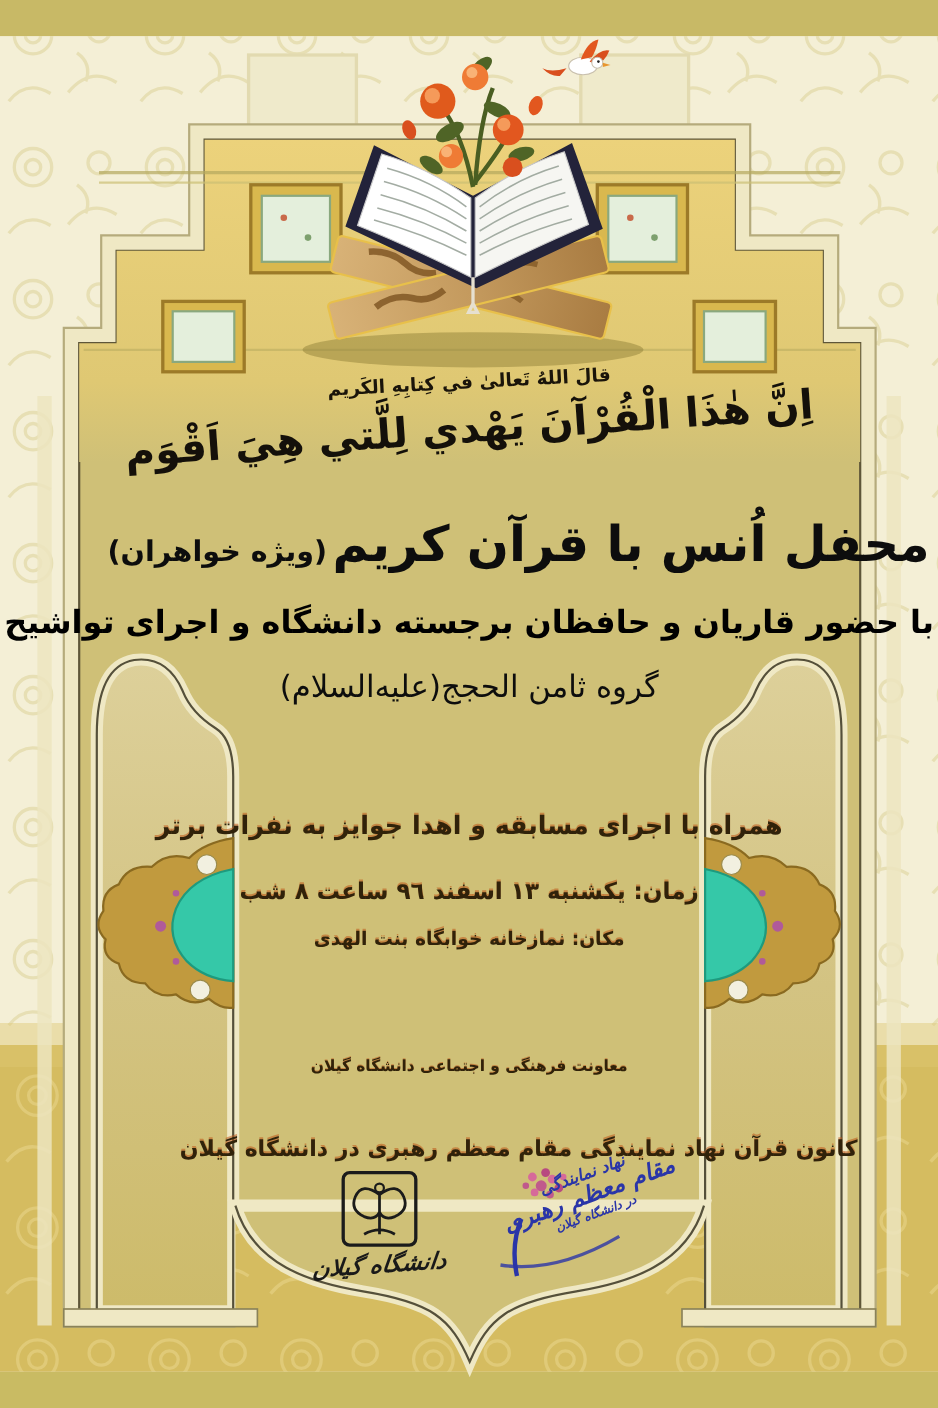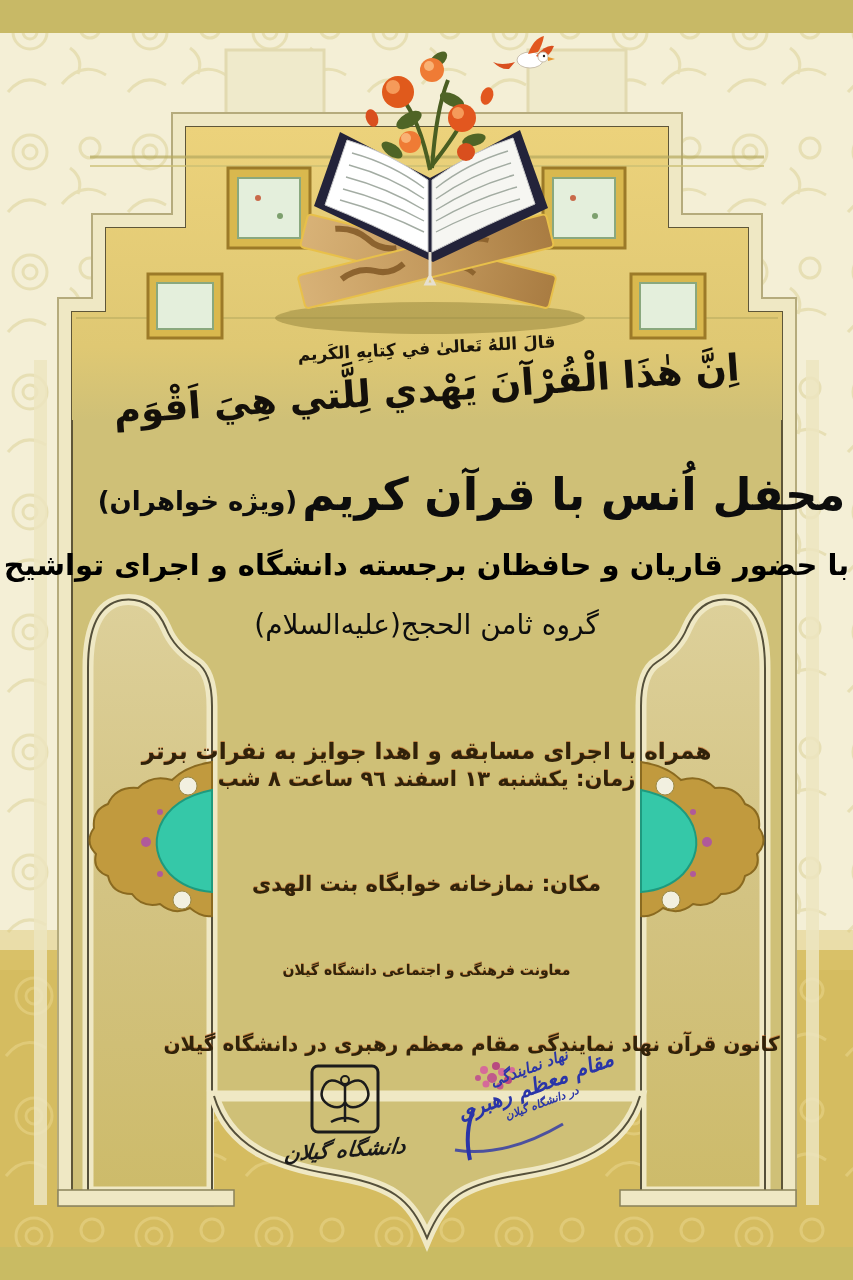--- a/index.html
+++ b/index.html
@@ -22,22 +22,22 @@
   .title-line{top:468px;margin-left:45px;}
   .title-main{font-size:45px;font-weight:bold;color:#0d0d0d;}
   .title-note{font-size:26px;font-weight:bold;color:#0d0d0d;}
   .subtitle{top:548px;font-size:29px;font-weight:bold;color:#000000;}
   .groupline{top:608px;font-size:28px;font-weight:normal;color:#0d0d0d;}
   .detail{
     font-weight:bold;color:#30220a;
     text-shadow:0 -1.5px 0 rgba(190,85,25,0.55);
   }
   .d1{top:738px;font-size:23px;}
-  .d2{top:767px;font-size:21px;}
-  .d3{top:872px;font-size:21px;}
+  .d2{top:798px;font-size:21px;}
+  .d3{top:844px;font-size:17px;}
   .d4{top:962px;font-size:14px;}
   .d5{top:1032px;font-size:20px;padding-left:45px;}
   .uni-logo-label{
     position:absolute;left:255px;top:1138px;width:180px;text-align:center;
     direction:rtl;font-size:21px;font-weight:bold;color:#191919;
     transform:skewX(-10deg) rotate(-4deg);font-style:italic;
   }
   .leader-logo-text{
     position:absolute;left:440px;top:1058px;width:190px;z-index:2;
     color:#2a35a8;direction:rtl;text-align:center;

